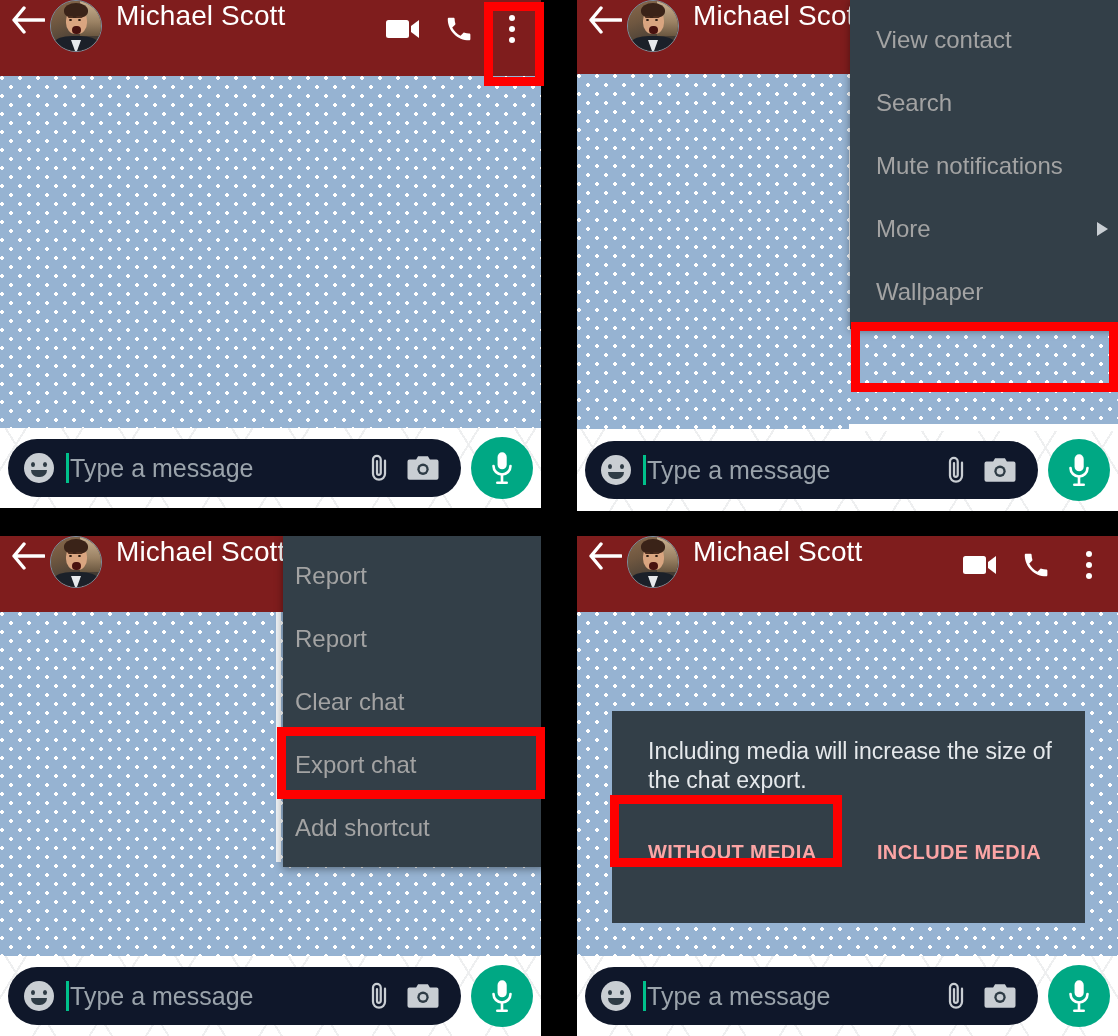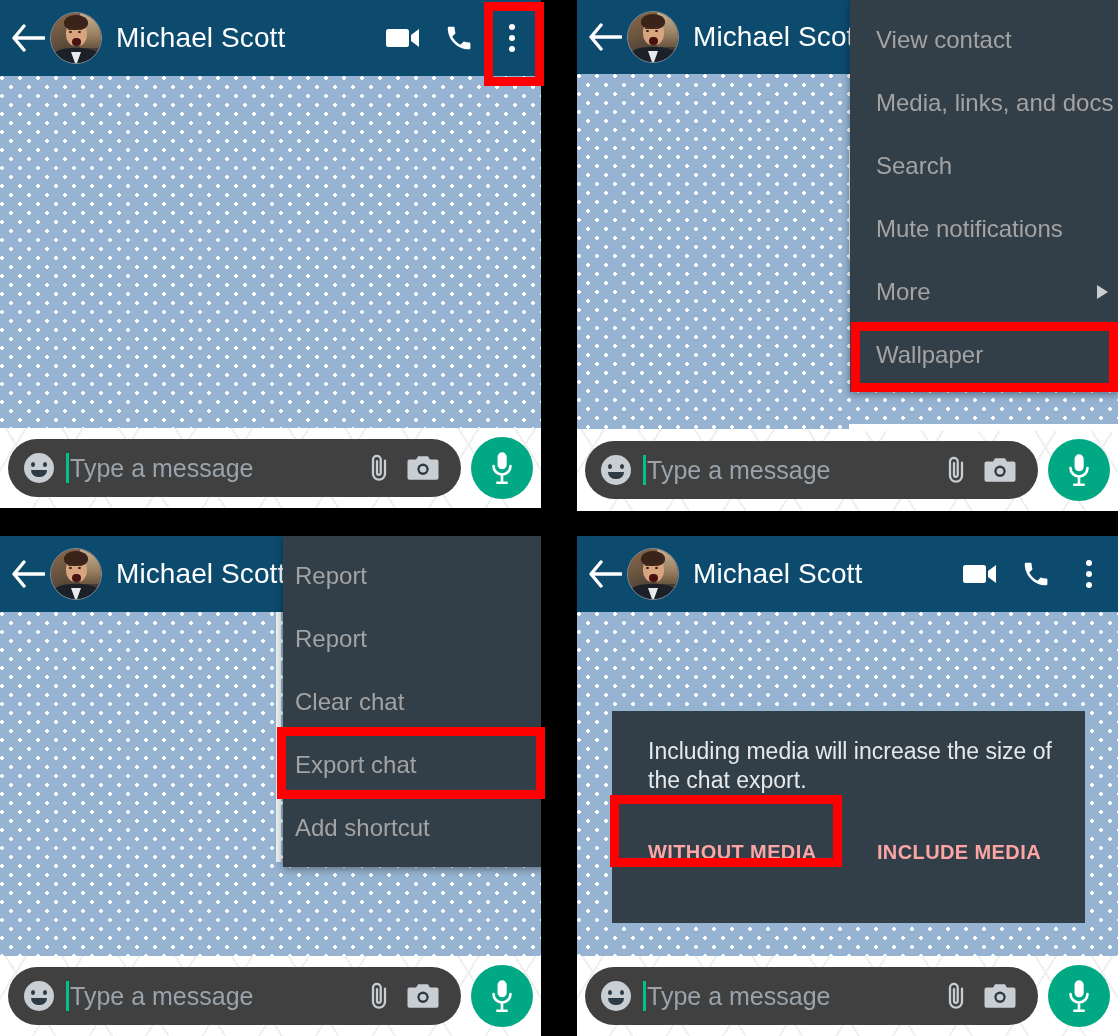--- a/index.html
+++ b/index.html
@@ -24,23 +24,23 @@
   }
   #panel-1 { left: 0;   top: 0;   width: 541px; height: 508px; }
   #panel-2 { left: 577px; top: 0; width: 541px; height: 511px; }
   #panel-3 { left: 0;   top: 536px; width: 541px; height: 500px; }
   #panel-4 { left: 577px; top: 536px; width: 541px; height: 500px; }
 
   
   .appbar {
     position: relative;
     height: 76px;
-    background: #0c4a6e;
+    background: #7f1d1d;
     display: flex;
-    align-items: center;
+    align-items: flex-start;
     padding: 0 4px 0 8px;
     z-index: 5;
   }
   .appbar.short { height: 74px; }
 
   .back-icon {
     width: 40px; height: 40px;
     flex: 0 0 40px;
     display: flex; align-items: center; justify-content: center;
     margin-right: 2px;
@@ -154,21 +154,21 @@
     position: absolute; inset: 0;
     opacity: 0.30;
     background-image:
       repeating-linear-gradient(58deg, transparent 0 46px, #c9ccd1 46px 48px),
       repeating-linear-gradient(-58deg, transparent 0 46px, #c9ccd1 46px 48px);
   }
   .msgpill {
     position: relative;
     flex: 1 1 auto;
     height: 58px;
-    background: #404040;
+    background: #0f172a;
     border-radius: 29px;
     display: flex;
     align-items: center;
     padding: 0 16px;
     z-index: 2;
   }
   .emoji-icon {
     width: 30px; height: 30px;
     flex: 0 0 30px;
     border-radius: 50%;
@@ -437,23 +437,20 @@
     </div>
 
     <div class="scrollsliver" style="left:272px; top:150px; height:110px;"></div>
     <div class="whitestrip" style="left:272px; top:424px; width:269px; height:7px;"></div>
 
     <div class="menu" id="menu-main">
       <div class="menu-item">
         <span class="mi-label">View contact</span>
       </div>
       <div class="menu-item">
-        <span class="mi-label">Media, links, and docs</span>
-      </div>
-      <div class="menu-item">
         <span class="mi-label">Search</span>
       </div>
       <div class="menu-item">
         <span class="mi-label">Mute notifications</span>
       </div>
       <div class="menu-item">
         <span class="mi-label">More</span>
         <span class="caret-right"></span>
       </div>
       <div class="menu-item">

